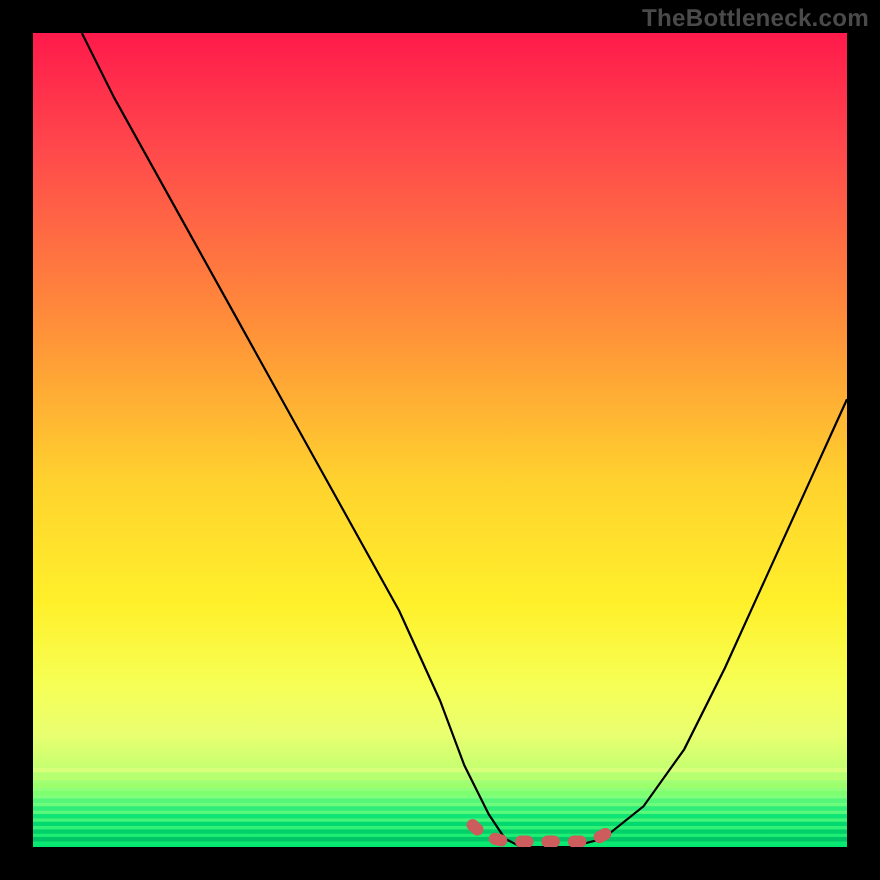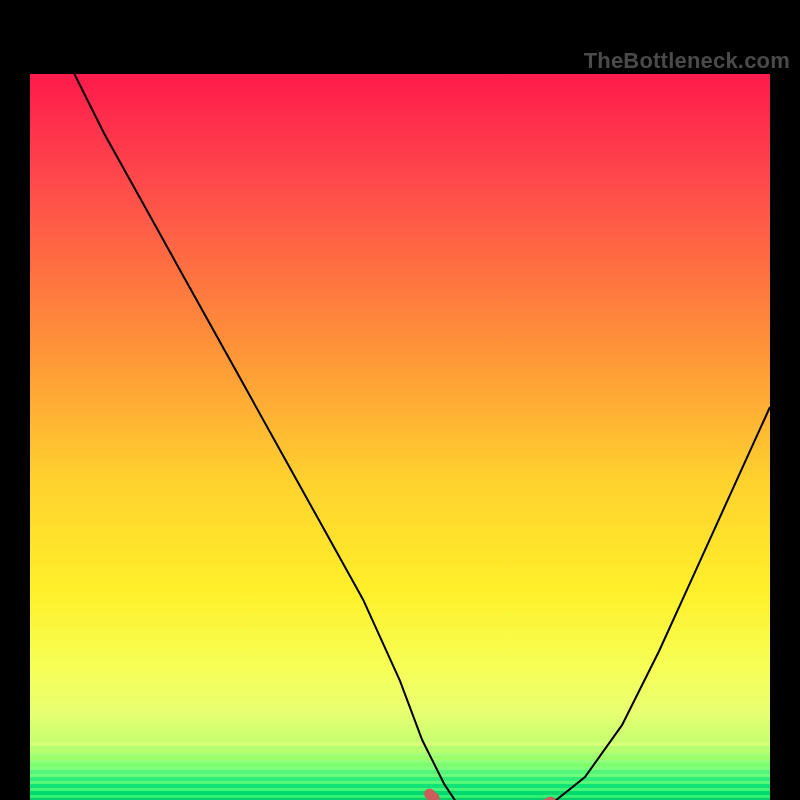--- a/index.html
+++ b/index.html
@@ -2,21 +2,20 @@
 <html><head>
 <meta charset="utf-8">
 <style>
   * { margin: 0; padding: 0; box-sizing: border-box; }
   html, body { width: 800px; height: 800px; overflow: hidden; background: #000; }
   .frame {
     position: relative;
     width: 800px;
     height: 676px;
     background: #000;
-    margin-top: 44px;
   }
   .watermark {
     position: absolute;
     top: 4px;
     right: 10px;
     font-family: Arial, Helvetica, sans-serif;
     font-size: 22px;
     font-weight: 600;
     color: #4a4a4a;
     letter-spacing: 0.2px;

